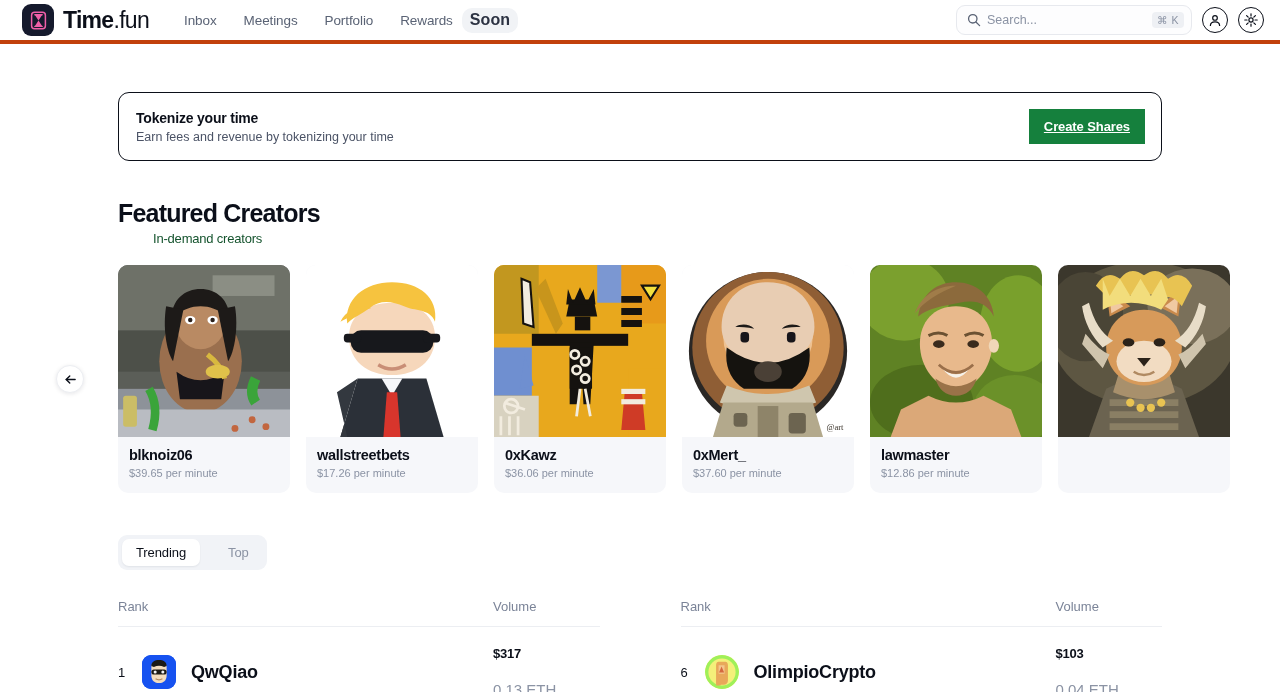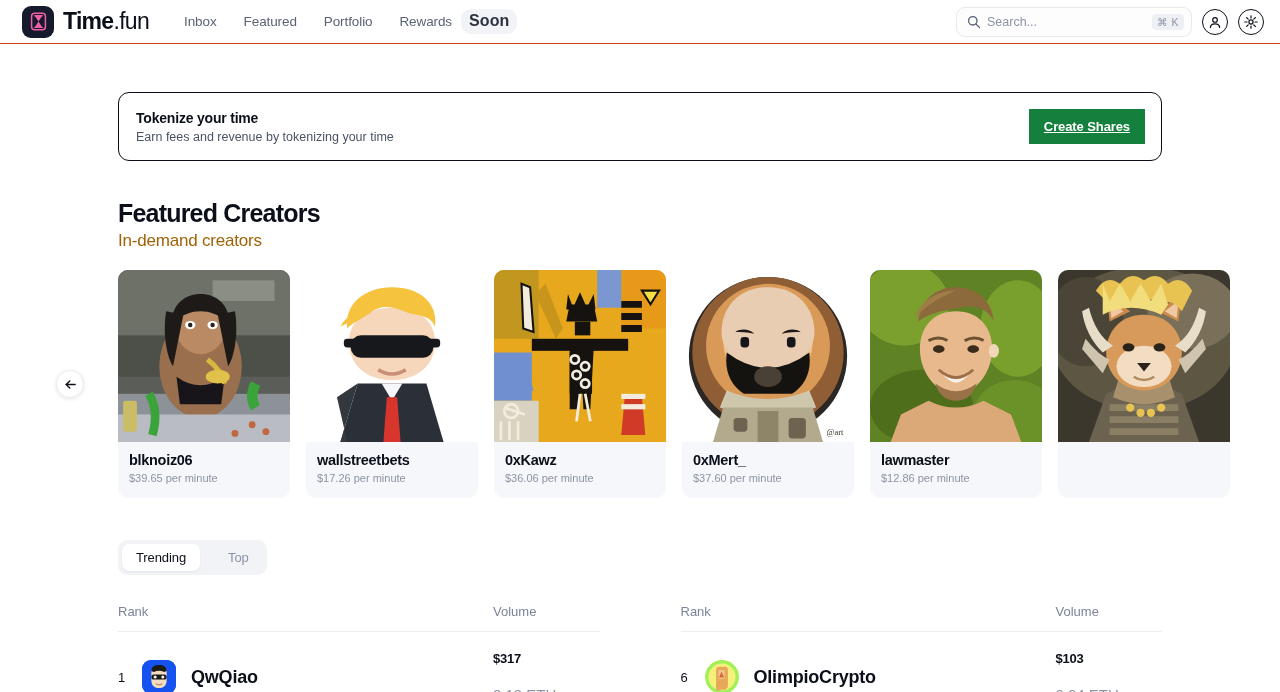--- a/index.html
+++ b/index.html
@@ -10,21 +10,21 @@
     color: #0b0f19;
     overflow: hidden;
   }
 
   
   .header {
     height: 44px;
     display: flex;
     align-items: center;
     padding: 0 16px 0 22px;
-    border-bottom: 1px solid #c2410c;
+    border-bottom: 4px solid #c2410c;
     background: #fff;
     position: relative;
   }
   .brand { display: flex; align-items: center; gap: 9px; }
   .logo-box {
     width: 32px; height: 32px; border-radius: 9px;
     background: #151a2d;
     display: flex; align-items: center; justify-content: center;
     flex: none;
   }
@@ -90,21 +90,21 @@
     font-size: 13px; font-weight: 700;
     border: none; border-radius: 0;
     padding: 10px 15px; cursor: pointer;
     font-family: inherit; letter-spacing: -0.1px; text-decoration: underline;
   }
 
   .section-head { margin-top: 38px; }
   .section-title {
     font-size: 25px; font-weight: 700; letter-spacing: -0.8px; color: #0b0f19;
   }
-  .section-sub { font-size: 17px; color: #a16207; margin-top: 3px; letter-spacing: -0.2px; }
+  .section-sub { font-size: 13px; color: #14532d; margin-top: 3px; letter-spacing: -0.2px; margin-left: 35px; }
 
   
   .carousel-wrap { position: relative; margin-top: 19px; }
   .carousel { display: flex; gap: 16px; }
   .card {
     width: 172px; flex: none;
     background: #f6f7fa;
     border-radius: 10px;
     overflow: hidden;
   }
@@ -176,21 +176,21 @@
         <path d="M4.6 3.6h7.8L8.5 9.5l3.9 5.9H4.6l3.9-5.9z" fill="#ef5fa8"></path>
         <rect x="4.2" y="3.1" width="8.6" height="1.3" rx="0.6" fill="#ef5fa8"></rect>
         <rect x="4.2" y="14.7" width="8.6" height="1.3" rx="0.6" fill="#ef5fa8"></rect>
       </svg>
     </div>
     <div class="brand-text"><span>Time</span><span class="suffix">.fun</span></div>
   </div>
 
   <div class="nav">
     <div class="nav-item">Inbox</div>
-    <div class="nav-item">Featured</div>
+    <div class="nav-item">Meetings</div>
     <div class="nav-item">Portfolio</div>
     <div class="nav-wrap">
       <div class="nav-item">Rewards</div>
       <div class="soon-badge">Soon</div>
     </div>
   </div>
 
   <div class="header-right">
     <div class="search-box">
       <svg width="14" height="14" viewBox="0 0 16 16">

